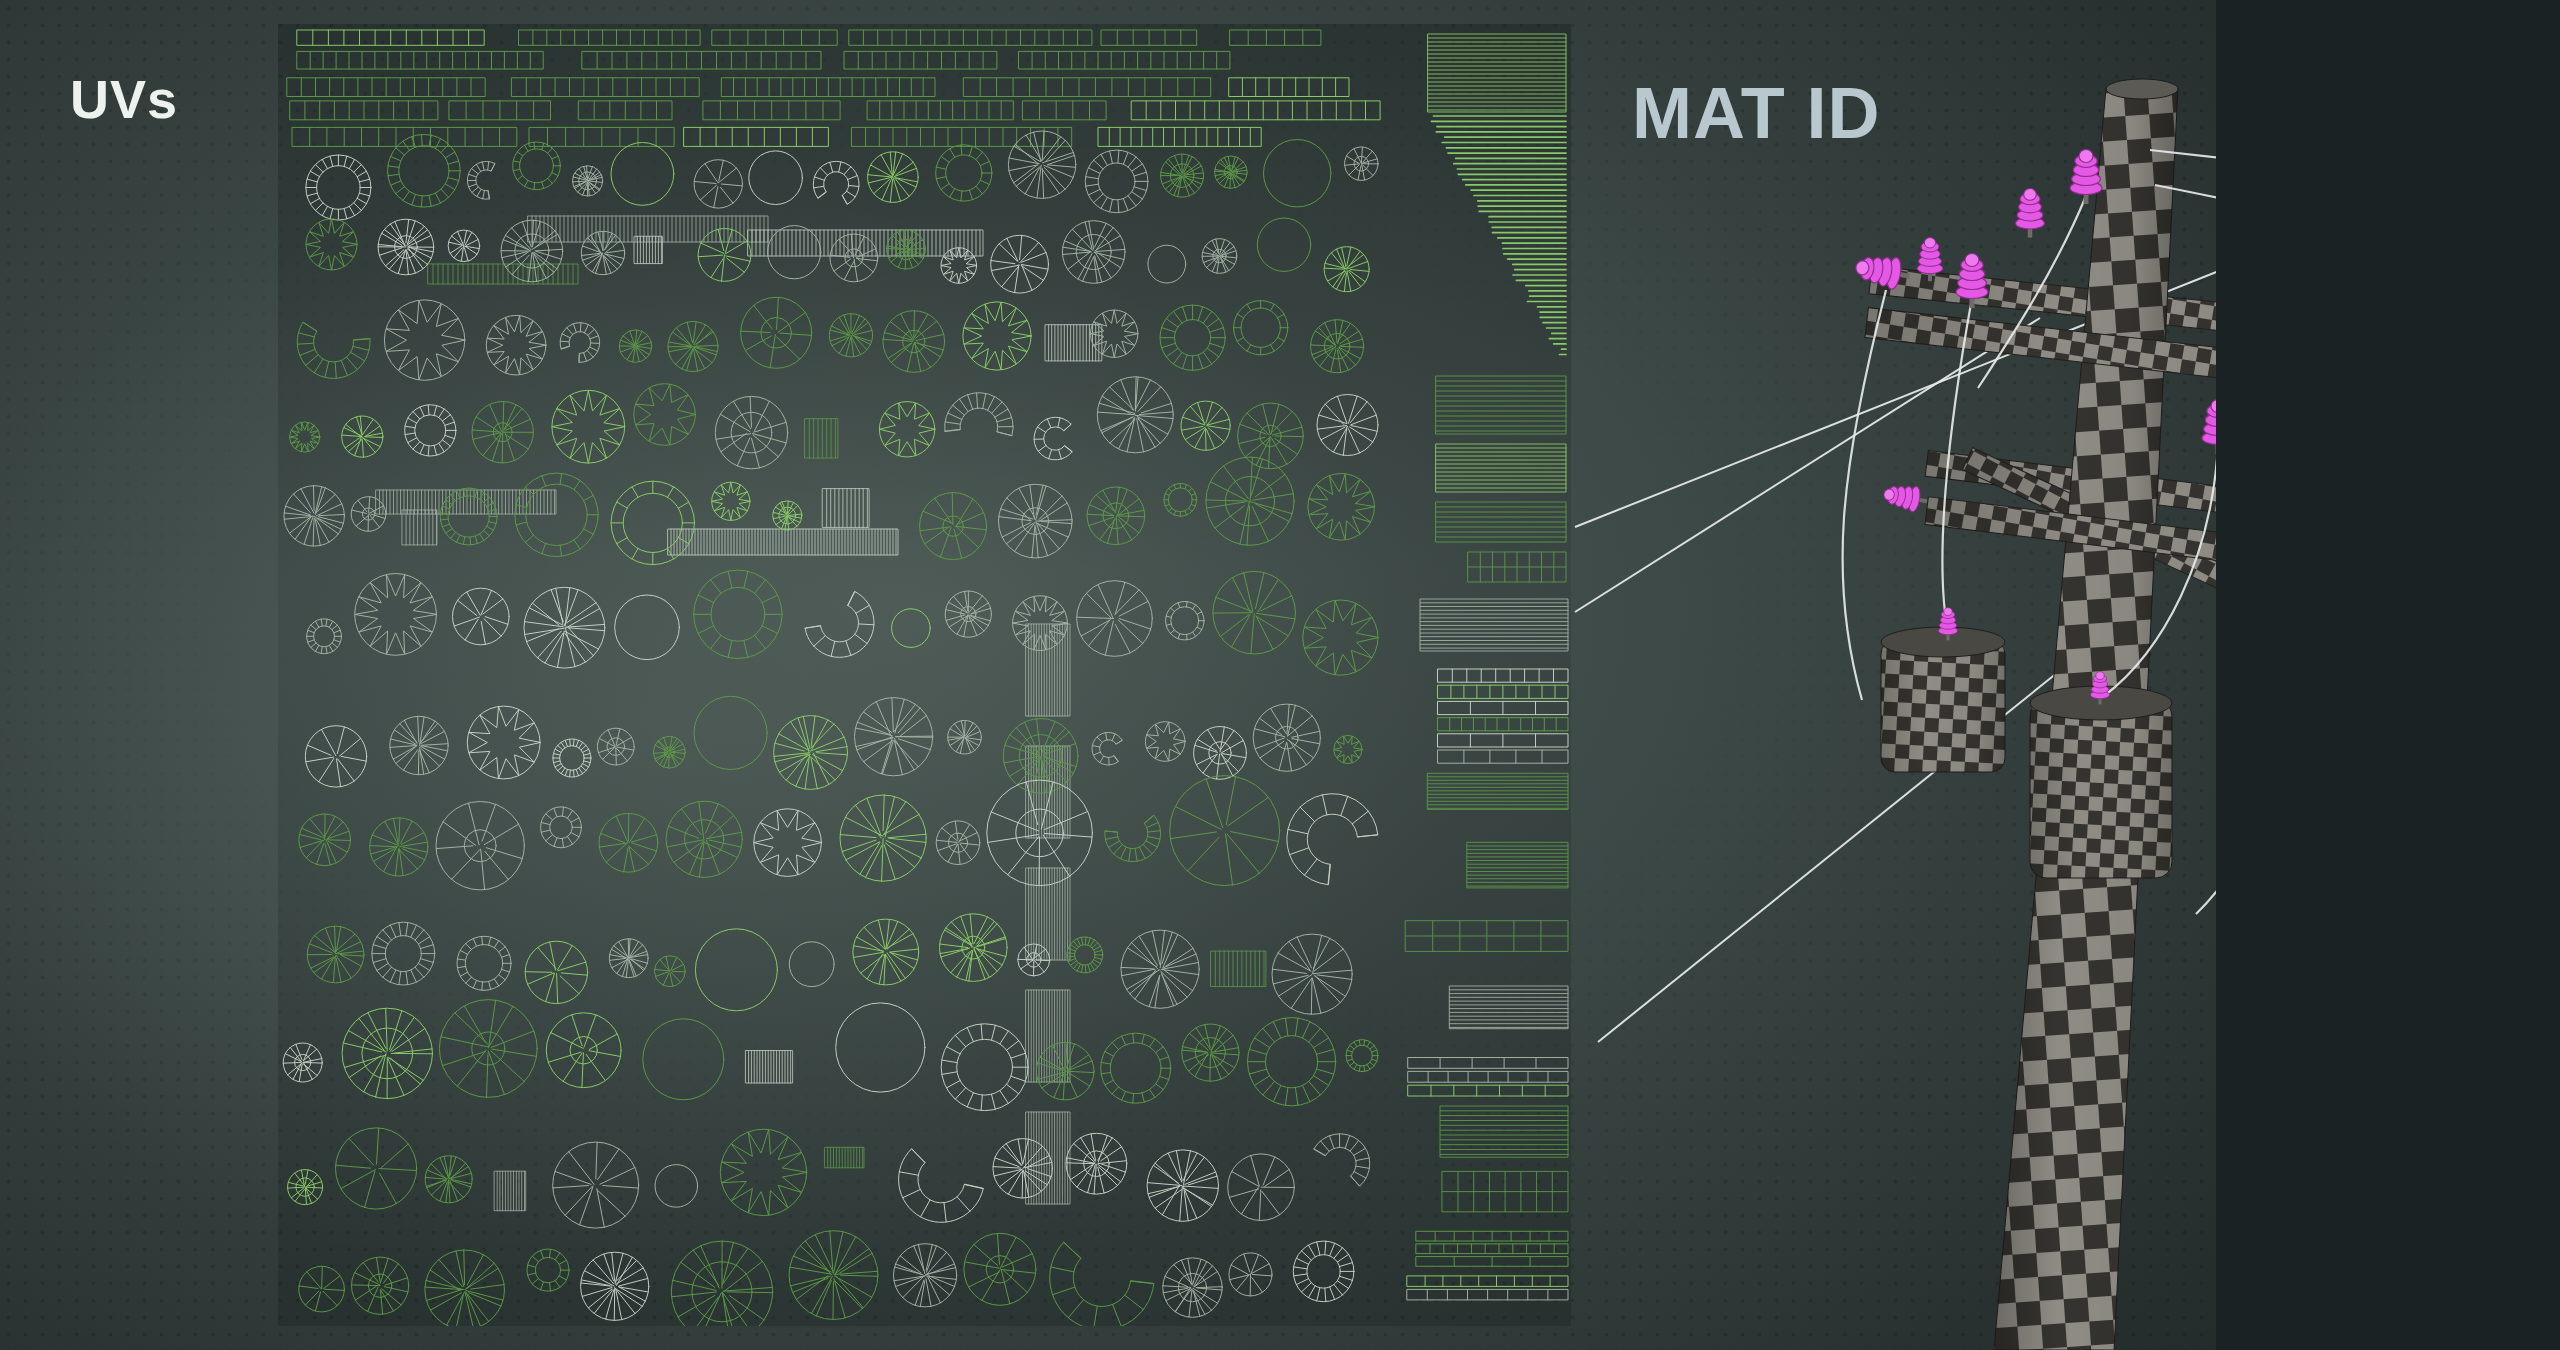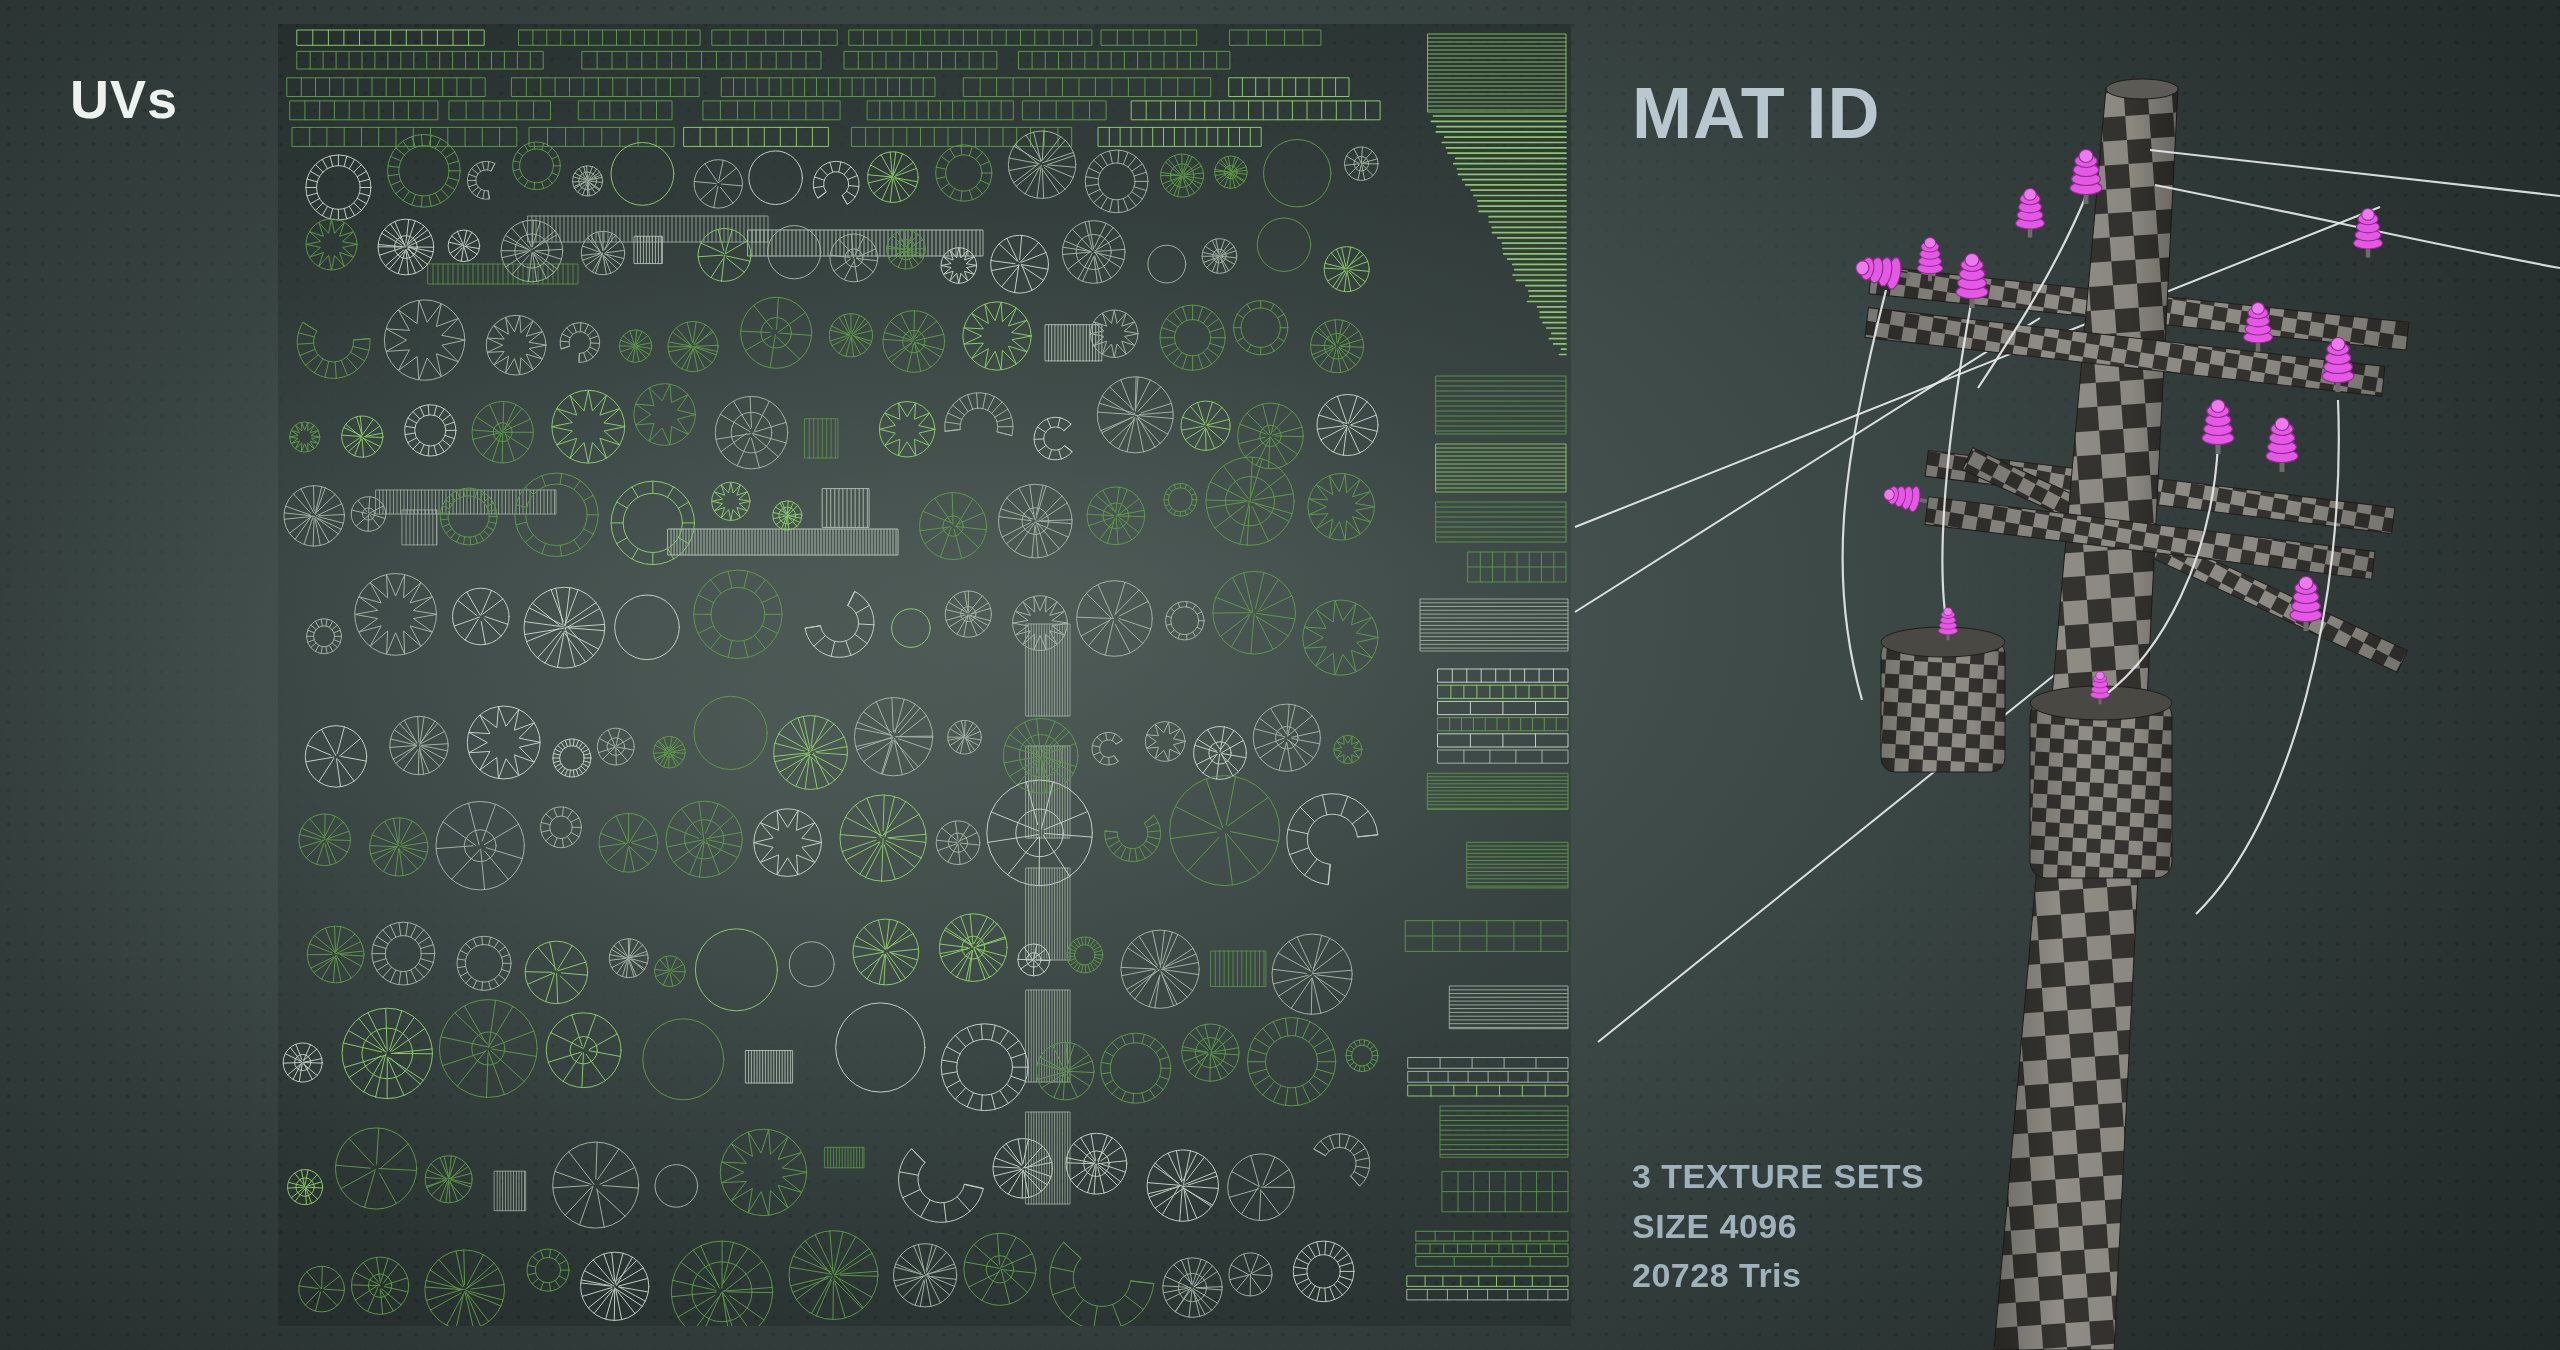--- a/index.html
+++ b/index.html
@@ -1,18 +1,18 @@
 <!DOCTYPE html>
 <html><head>
 <meta charset="utf-8">
 <style>
   html,body{margin:0;padding:0;background:#1b2223;}
   .stage{
     position:relative;
-    width:2560px;height:1350px;
+    width:2216px;height:1350px;
     overflow:hidden;
     font-family:"Liberation Sans", sans-serif;
     background:
       radial-gradient(1300px 900px at 30% 55%, rgba(160,180,170,0.16), transparent 62%),
       radial-gradient(2000px 1300px at 42% 45%, #4f5c58 0%, #3b4745 42%, #28312f 76%, #1f2627 100%);
   }
   .halftone{
     position:absolute;inset:0;
     background-image:radial-gradient(rgba(12,18,18,0.55) 1.6px, transparent 2.3px);
     background-size:17px 17px;
@@ -711,18 +711,13 @@
         <ellipse cx="0" cy="-1" rx="14.4" ry="6.5" fill="#e558e5" stroke="#8e2d8e" stroke-width="1.2"></ellipse>
         <ellipse cx="0" cy="-10" rx="12.8" ry="6.5" fill="#e558e5" stroke="#8e2d8e" stroke-width="1.2"></ellipse>
         <ellipse cx="0" cy="-19" rx="11.2" ry="6.5" fill="#e558e5" stroke="#8e2d8e" stroke-width="1.2"></ellipse>
         <ellipse cx="0" cy="-24" rx="7" ry="6.5" fill="#ef79ef" stroke="#8e2d8e" stroke-width="1.2"></ellipse>
       </g>
     </svg>
 
   <div class="label label-uvs">UVs</div>
   <div class="label label-matid">MAT ID</div>
 
-  <div class="stats">
-    <div>3 TEXTURE SETS</div>
-    <div>SIZE 4096</div>
-    <div>20728 Tris</div>
-  </div>
 </div>
 
 </body></html>

